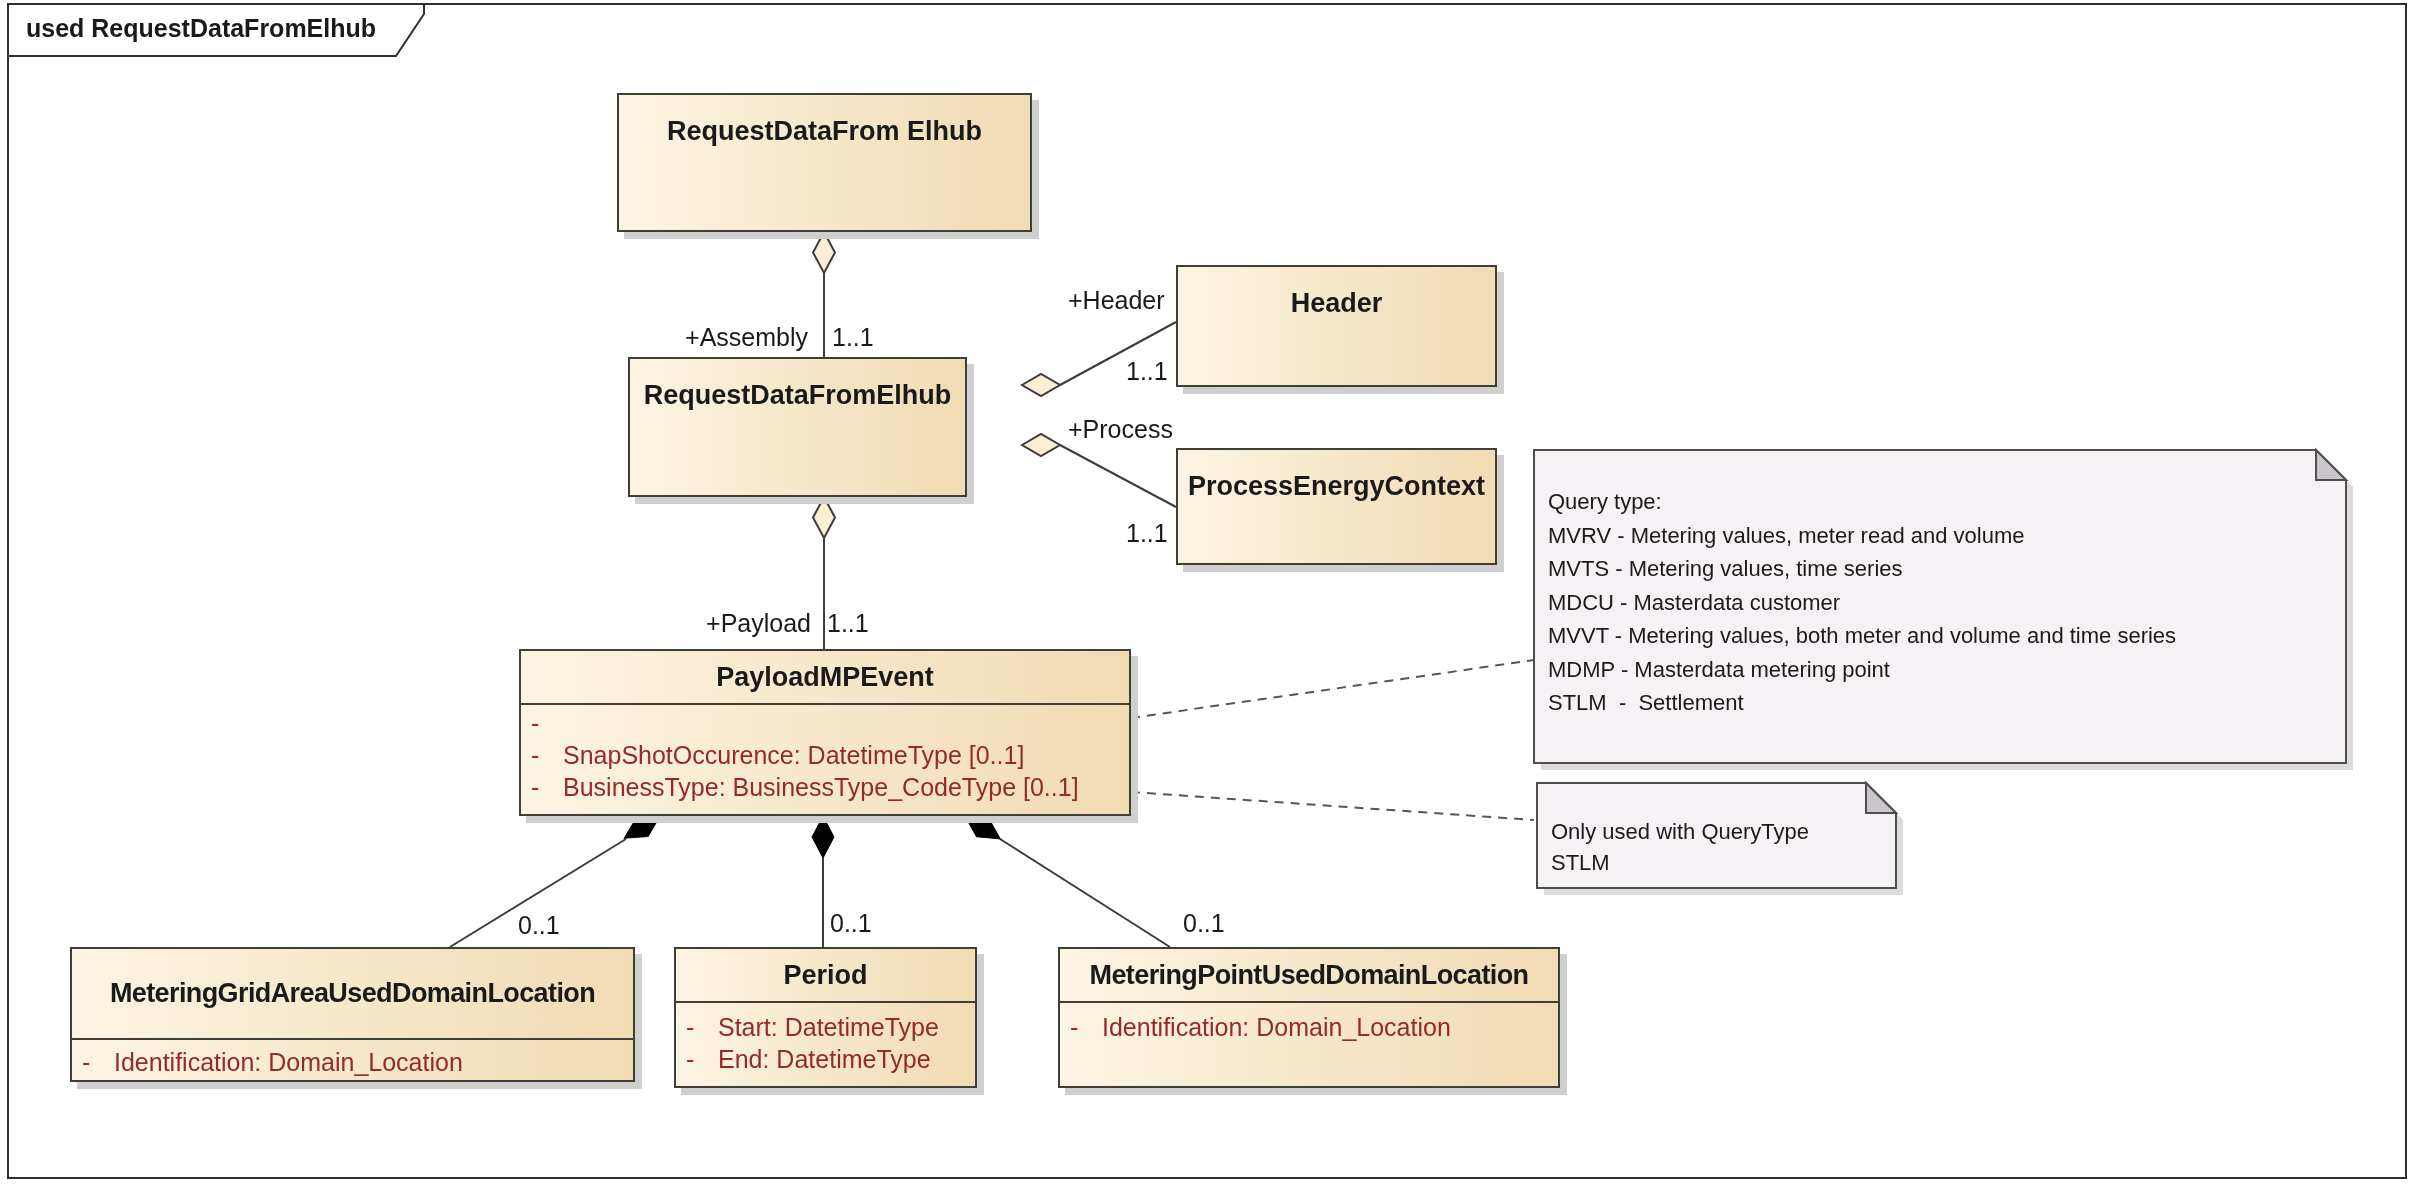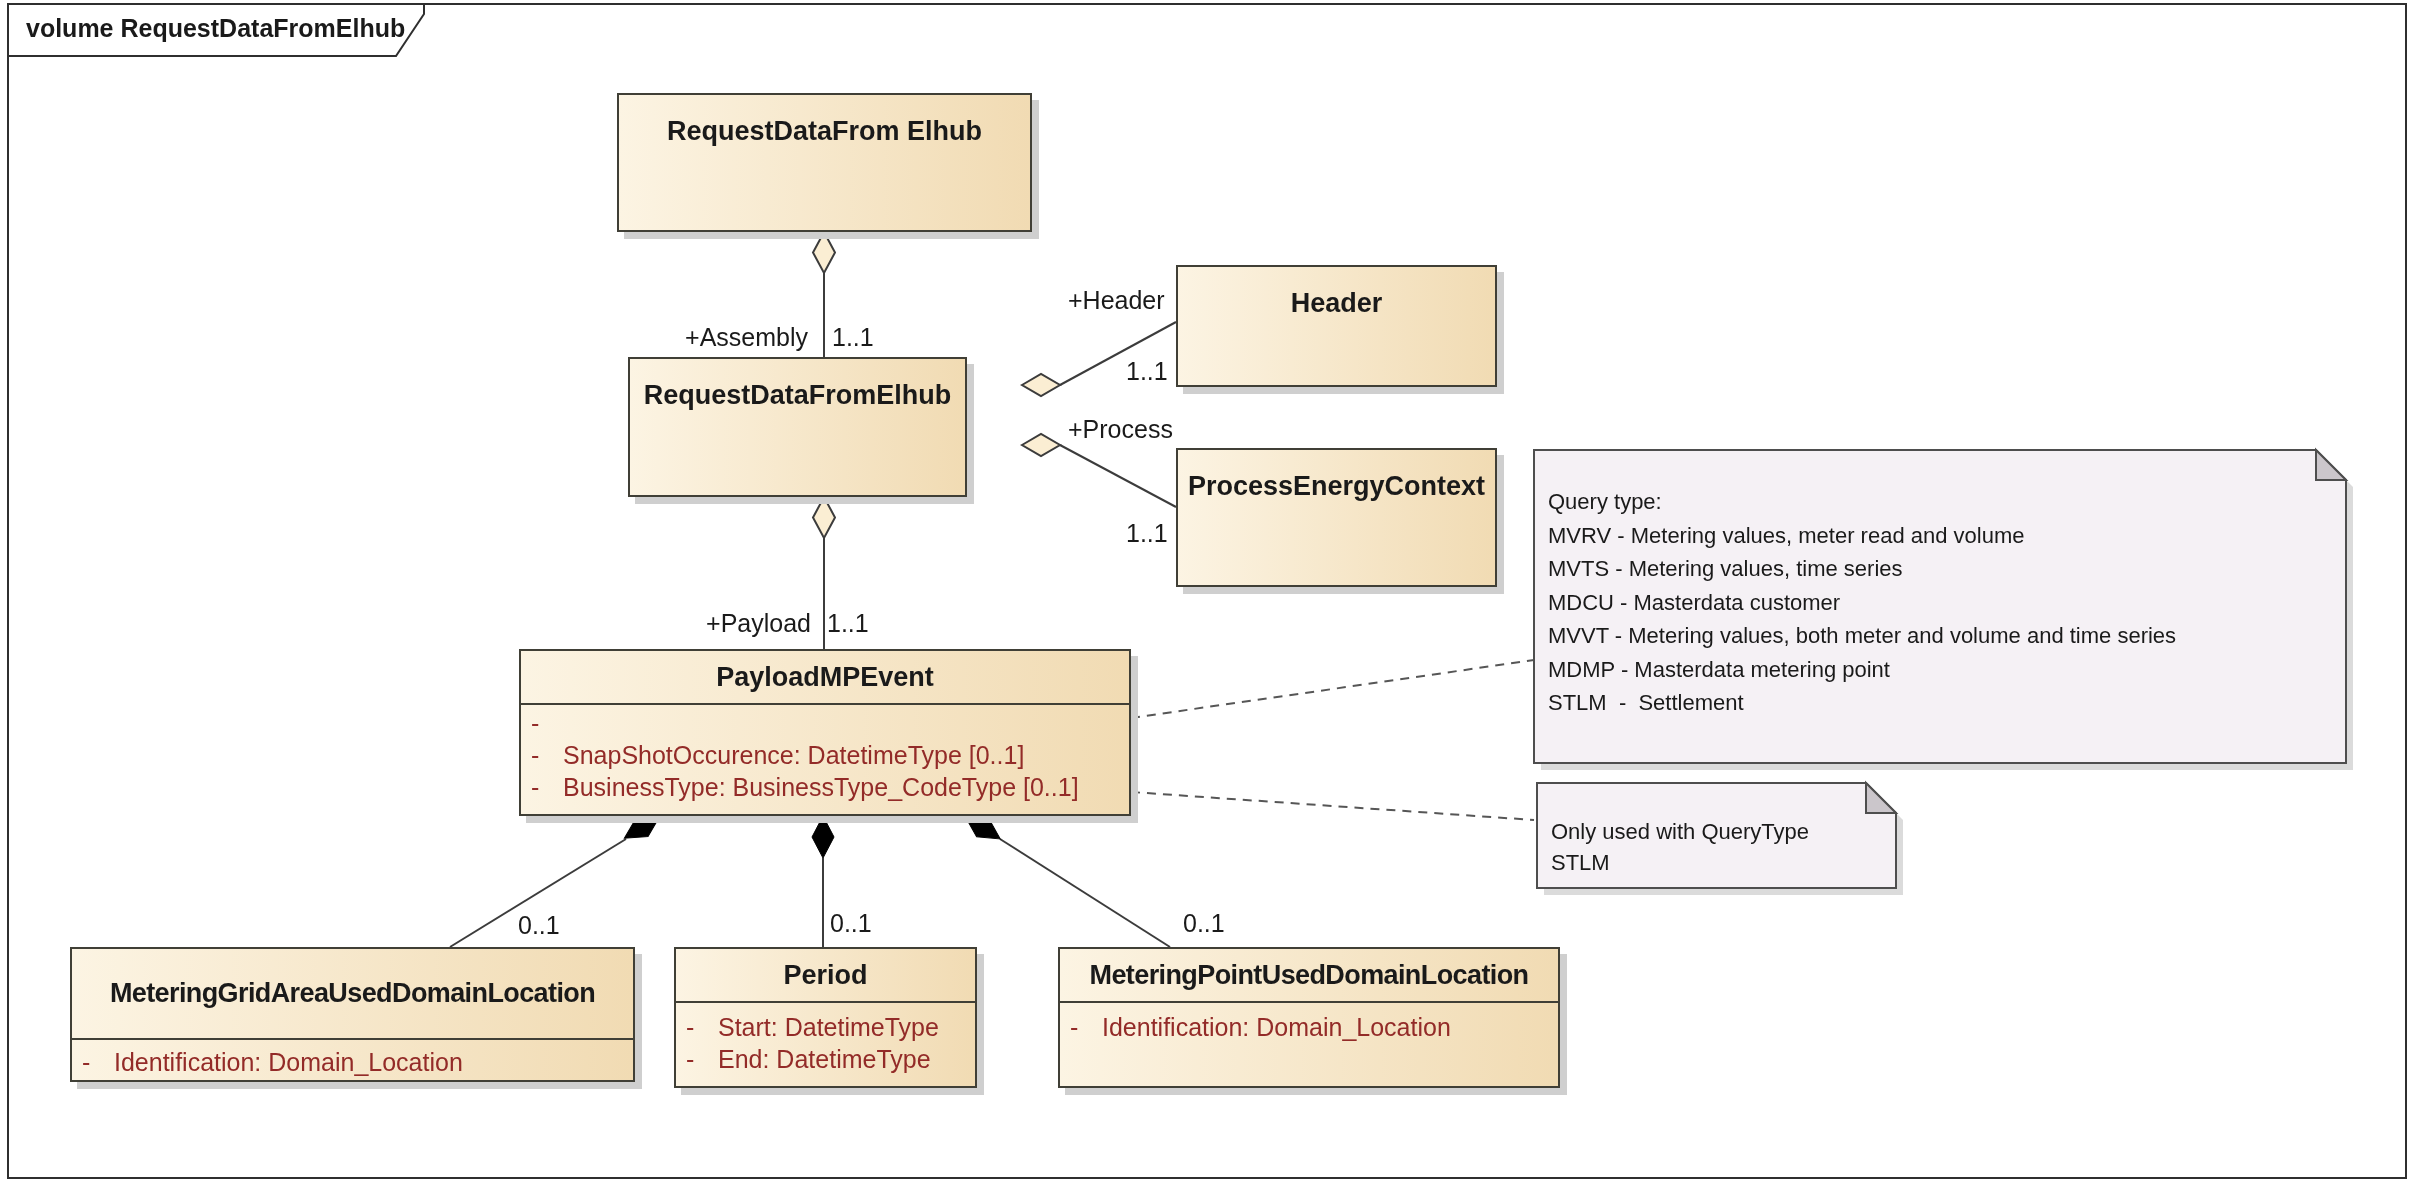--- a/index.html
+++ b/index.html
@@ -49,21 +49,21 @@
 
   .edge-label{position:absolute;font-size:25px;line-height:30px;white-space:nowrap;}
   .note-text{position:absolute;font-size:22px;}
   #note1-text{left:1548px;top:485px;line-height:33.5px;}
   #note2-text{left:1551px;top:816px;line-height:31px;}
   .note-text div{white-space:pre;}
 
   #box-top{left:617px;top:93px;width:415px;height:139px;}
   #box-mid{left:628px;top:357px;width:339px;height:140px;}
   #box-header{left:1176px;top:265px;width:321px;height:122px;}
-  #box-pec{left:1176px;top:448px;width:321px;height:139px;}
+  #box-pec{left:1176px;top:448px;width:321px;height:117px;}
   #box-payload{left:519px;top:649px;width:612px;height:167px;}
   #box-mga{left:70px;top:947px;width:565px;height:135px;}
   #box-period{left:674px;top:947px;width:303px;height:141px;}
   #box-mpu{left:1058px;top:947px;width:502px;height:141px;}
 
   #lbl-assembly-role{left:680px;top:322px;width:128px;text-align:right;}
   #lbl-assembly-mult{left:832px;top:322px;}
   #lbl-header-role{left:1068px;top:285px;}
   #lbl-header-mult{left:1126px;top:356px;}
   #lbl-process-role{left:1068px;top:414px;}
@@ -106,21 +106,21 @@
     <polygon class="comp" points="823,816 834,837 823,858 812,837"></polygon>
     <polygon class="comp" points="0,0 11,21 0,42 -11,21" transform="translate(660,816) rotate(58)"></polygon>
     <polygon class="comp" points="0,0 11,21 0,42 -11,21" transform="translate(965,816) rotate(-57)"></polygon>
 
     <path class="note-body" d="M1534,450 h782 l30,30 v283 h-812 z"></path>
     <path class="note-fold" d="M2316,450 v30 h30 z"></path>
     <path class="note-body" d="M1537,783 h329 l30,30 v75 h-359 z"></path>
     <path class="note-fold" d="M1866,783 v30 h30 z"></path>
   </svg>
 
-  <div class="frame-tab-label">volume RequestDataFromElhub</div>
+  <div class="frame-tab-label">used RequestDataFromElhub</div>
 
   <div class="uml-class" id="box-top">
     <div class="uml-name pt">RequestDataFrom Elhub</div>
   </div>
 
   <div class="uml-class" id="box-mid">
     <div class="uml-name pt">RequestDataFromElhub</div>
   </div>
 
   <div class="uml-class" id="box-header">

